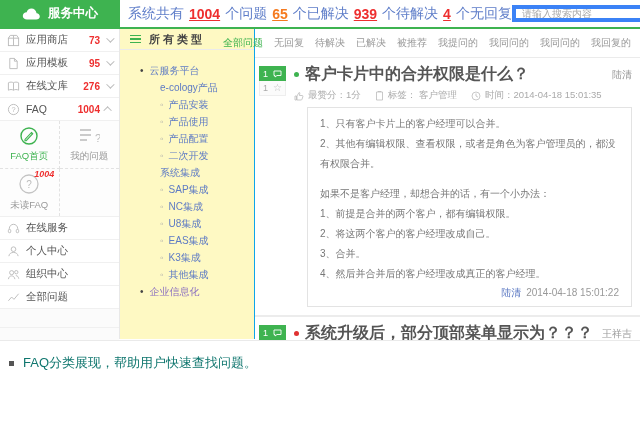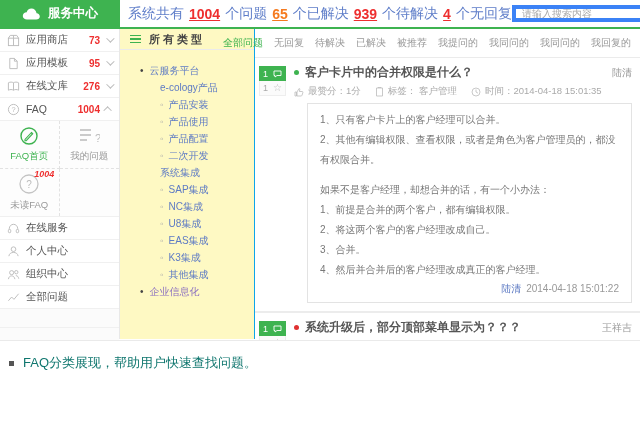--- a/index.html
+++ b/index.html
@@ -59,21 +59,21 @@
 
   .qitem { display:flex; padding:6px 5px 0 4px; }
   .badges { width:27px; flex:none; margin-top:2px; }
   .b-top { height:15px; background:#3eb350; color:#fff; display:flex; align-items:center; justify-content:space-between; padding:0 4px; font-size:9px; }
   .b-bot { height:15px; background:#fbfbfb; border:1px solid #eee; border-top:none; color:#aaa; display:flex; align-items:center; justify-content:space-between; padding:0 3px; font-size:9px; }
   .b-bot .star { font-size:10px; color:#bbb; line-height:1; cursor:pointer; }
   .qbody { flex:1; margin-left:8px; min-width:0; }
   .qtr { display:flex; align-items:center; }
   .qdot { width:5px; height:5px; border-radius:50%; margin-right:6px; flex:none; }
   .qdot.g { background:#3eb350; } .qdot.r { background:#e03131; }
-  .qtitle { font-size:12px; color:#555; font-weight:bold; cursor:pointer; }
+  .qtitle { font-size:16px; color:#555; font-weight:bold; cursor:pointer; }
   .qauthor { margin-left:auto; font-size:10px; color:#999; padding-right:3px; }
   .qmeta { display:flex; gap:14px; margin-top:4px; font-size:9.5px; color:#aaa; align-items:center; }
   .mitem { display:flex; align-items:center; gap:4px; }
   .answer { margin:5px 3px 0 13px; border:1px solid #e3e3e3; background:#fff; padding:6px 12px 6px 12px; font-size:10px; color:#777; }
   .aline { min-height:20px; line-height:20px; }
   .aline.blank { min-height:10px; }
   .asig { text-align:right; margin-top:2px; font-size:10px; color:#999; }
   .asig .nm { color:#5e7bc4; margin-right:5px; cursor:pointer; }
   .qgap { height:8px; background:#f7f7f7; border-top:1px solid #ececec; border-bottom:1px solid #ececec; margin-top:8px; }
 

